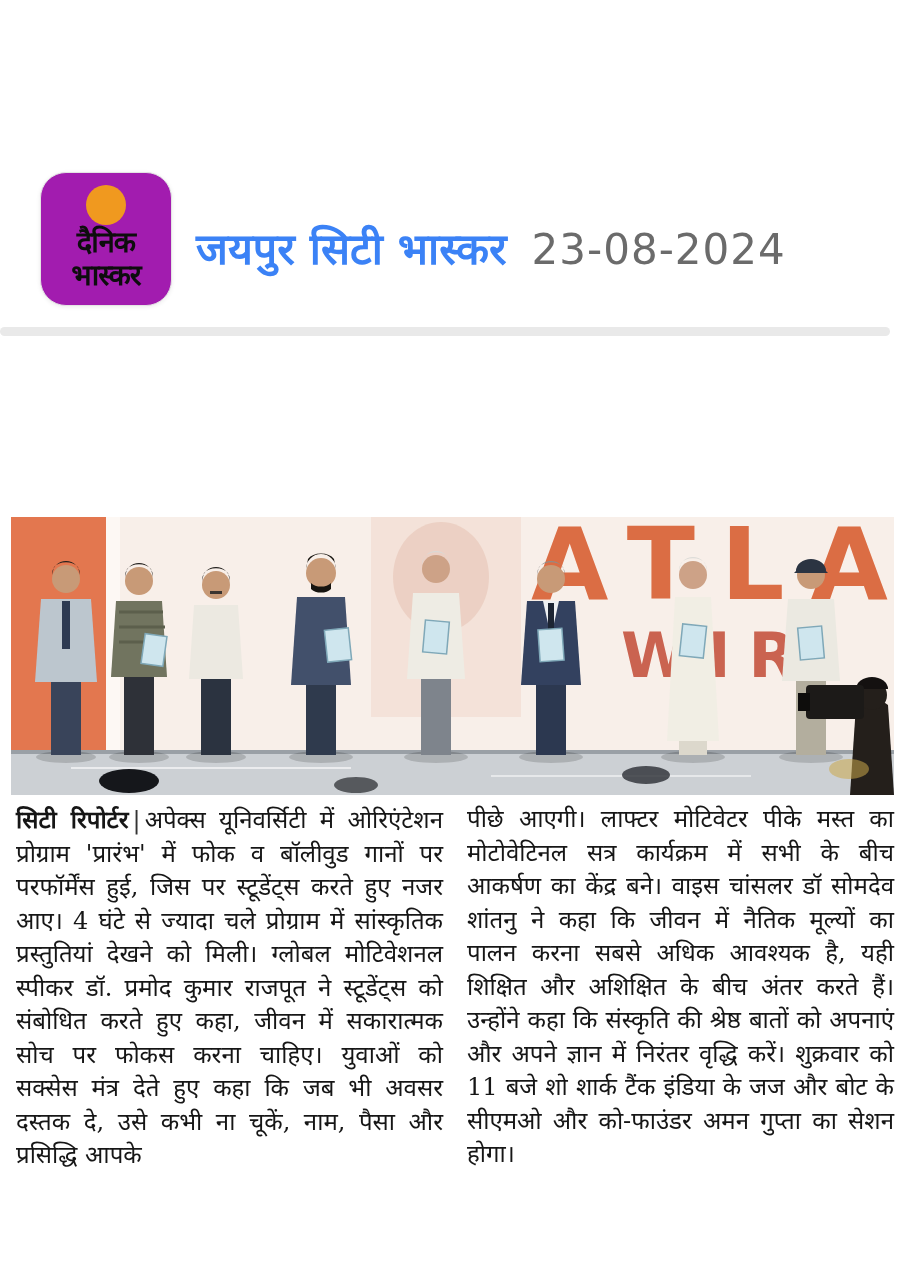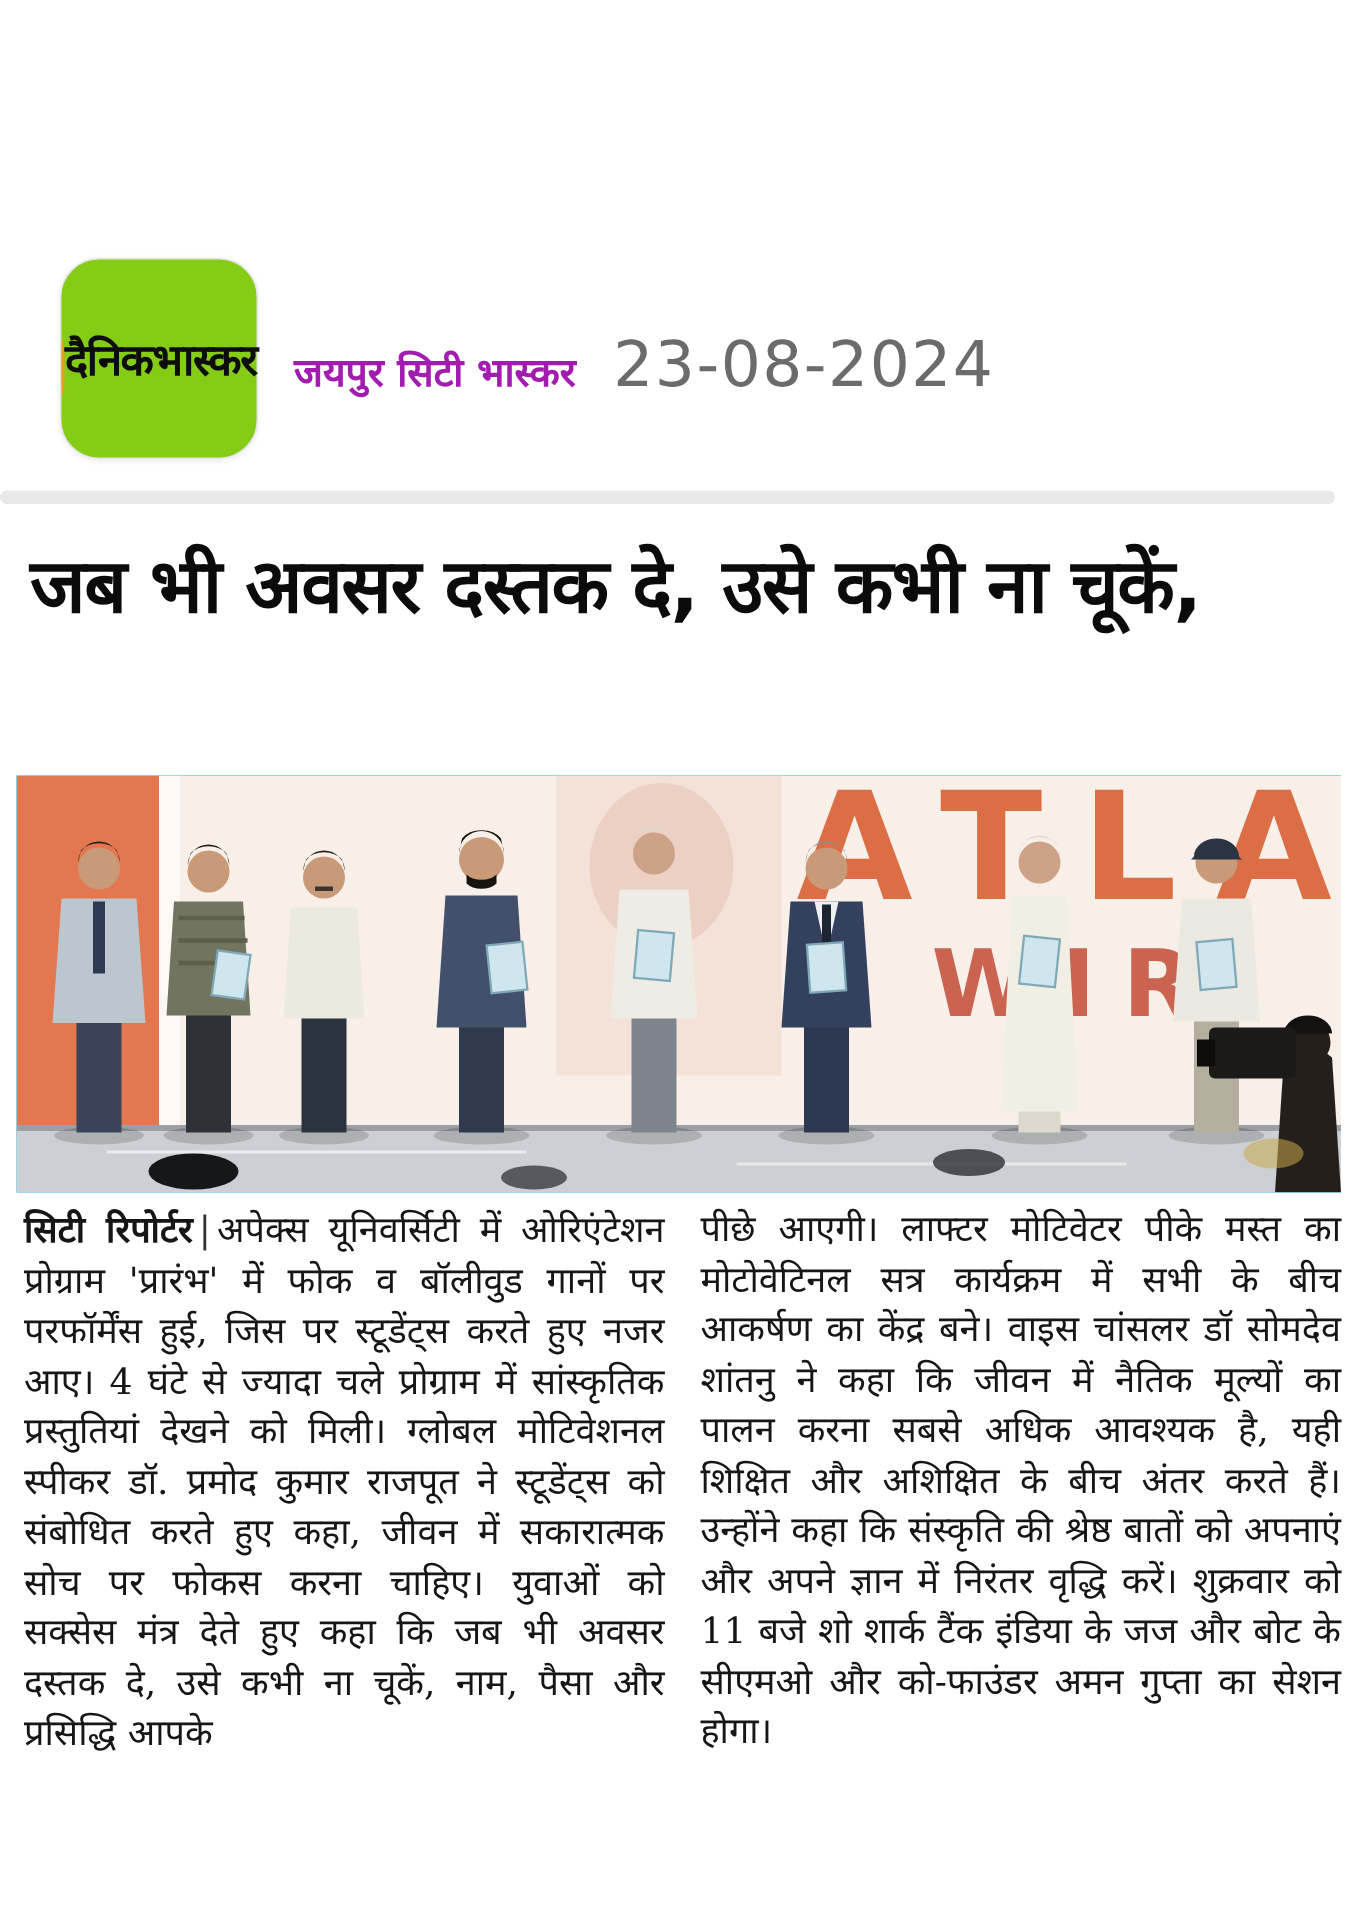--- a/index.html
+++ b/index.html
@@ -4,29 +4,29 @@
 <style>
   html,body{margin:0;padding:0;}
   body{
     width:905px;height:1280px;position:relative;background:#ffffff;
     font-family:"DejaVu Sans","Liberation Sans",sans-serif;
     color:#111;overflow:hidden;
   }
   
   .logo-box{
     position:absolute;left:40px;top:172px;width:130px;height:132px;
-    background:#84cc16;border:1px solid #e4e4e4;border-radius:26px;
+    background:#a21caf;border:1px solid #e4e4e4;border-radius:26px;
     box-shadow:0 1px 4px rgba(0,0,0,.08);
-    display:flex;align-items:center;justify-content:flex-end;
+    display:flex;flex-direction:column;align-items:center;justify-content:flex-start;
   }
   .logo-sun{width:40px;height:40px;border-radius:50%;margin-top:12px;}
   .logo-text{font-weight:bold;font-size:29px;line-height:31px;color:#0d0d0d;
     text-align:center;letter-spacing:-1px;margin-top:2px;}
   .edition-row{position:absolute;left:196px;top:218px;white-space:nowrap;}
-  .edition-name{font-size:26px;font-weight:bold;color:#a21caf;}
+  .edition-name{font-size:43px;font-weight:bold;color:#3b82f6;}
   .edition-date{font-size:42px;font-weight:500;color:#6b6b6b;margin-left:20px;letter-spacing:1px;}
   
   .divider{position:absolute;left:0;top:327px;width:890px;height:9px;
     background:#e9e9e9;border-radius:5px;}
   
   .headline{position:absolute;left:20px;top:352px;width:868px;
     font-size:50px;line-height:79px;font-weight:800;color:#0b0b0b;
     letter-spacing:-1px;white-space:nowrap;}
   
   .photo-wrap{position:absolute;left:11px;top:517px;width:883px;height:278px;
@@ -51,21 +51,20 @@
 </div>
 
 <div class="edition-row">
   <span class="edition-name">जयपुर सिटी भास्कर</span>
   <span class="edition-date">23-08-2024</span>
 </div>
 
 <div class="divider"></div>
 
 <div class="headline">
-  <div>जब भी अवसर दस्तक दे, उसे कभी ना चूकें,</div>
 </div>
 
 <div class="photo-wrap">
 <svg width="883" height="278" viewBox="0 0 883 278" xmlns="http://www.w3.org/2000/svg">
 
   <rect x="0" y="0" width="883" height="278" fill="#f8efe9"></rect>
   <rect x="0" y="0" width="95" height="240" fill="#e3774f"></rect>
   <rect x="95" y="0" width="14" height="240" fill="#fdf8f4"></rect>
 
   <rect x="360" y="0" width="150" height="200" fill="#f3ded5" opacity="0.8"></rect>

